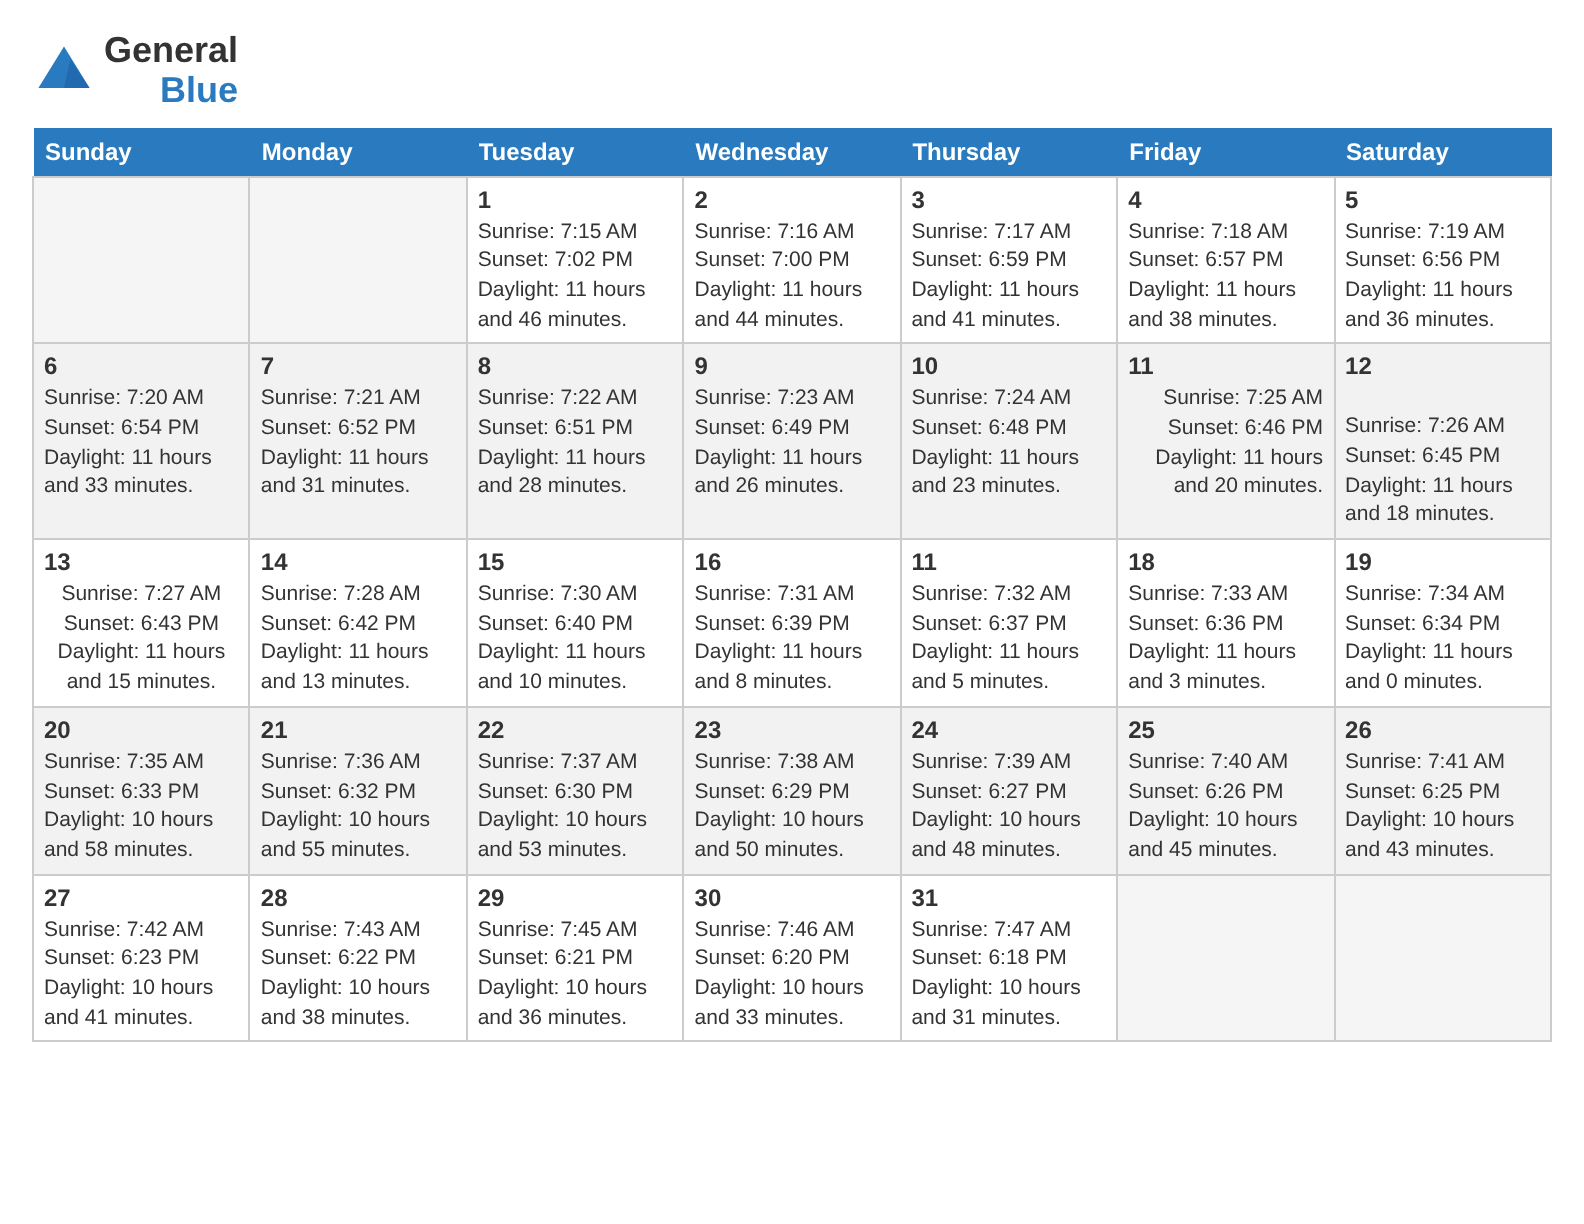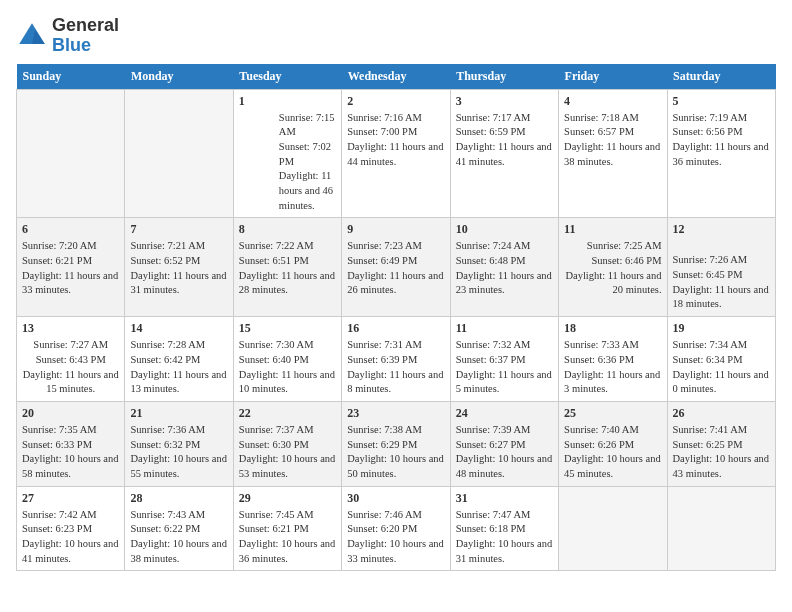--- a/index.html
+++ b/index.html
@@ -13,20 +13,21 @@
     .header {
       display: flex;
       justify-content: space-between;
       align-items: flex-start;
       margin-bottom: 8px;
     }
     .logo {
       display: flex;
       align-items: center;
       gap: 4px;
+      text-align: right;
     }
     .logo-text {
       font-size: 18px;
       font-weight: bold;
       color: #333;
       line-height: 1.1;
     }
     .logo-icon {
       width: 32px;
       height: 32px;
@@ -40,21 +41,20 @@
       color: #333;
     }
     .subtitle {
       font-size: 15px;
       color: #333;
     }
     table {
       width: 100%;
       border-collapse: collapse;
       font-size: 11px;
-      font-family: Liberation Serif, serif;
     }
     thead tr th {
       background: #2a7abf;
       color: #fff;
       text-align: left;
       padding: 5px 6px;
       font-size: 12px;
       font-weight: bold;
     }
     tbody tr td {
@@ -120,21 +120,21 @@
         <th>Friday</th>
         <th>Saturday</th>
       </tr>
   </thead>
   <tbody id="calendar-body">
   <tr>
         <td class="empty-cell"></td>
         <td class="empty-cell"></td>
         <td>
           <span class="day-num">1</span>
-          <div class="day-info" style="white-space: pre-line; margin-left: 40px;">Sunrise: 7:15 AM
+          <div class="day-info" style="white-space: pre-line;">Sunrise: 7:15 AM
 Sunset: 7:02 PM
 Daylight: 11 hours and 46 minutes.</div>
         </td>
         <td>
           <span class="day-num">2</span>
           <div class="day-info" style="white-space: pre-line;">Sunrise: 7:16 AM
 Sunset: 7:00 PM
 Daylight: 11 hours and 44 minutes.</div>
         </td>
         <td>
@@ -153,21 +153,21 @@
           <span class="day-num">5</span>
           <div class="day-info" style="white-space: pre-line;">Sunrise: 7:19 AM
 Sunset: 6:56 PM
 Daylight: 11 hours and 36 minutes.</div>
         </td>
       </tr>
       <tr>
         <td>
           <span class="day-num">6</span>
           <div class="day-info" style="white-space: pre-line;">Sunrise: 7:20 AM
-Sunset: 6:21 PM
+Sunset: 6:54 PM
 Daylight: 11 hours and 33 minutes.</div>
         </td>
         <td>
           <span class="day-num">7</span>
           <div class="day-info" style="white-space: pre-line;">Sunrise: 7:21 AM
 Sunset: 6:52 PM
 Daylight: 11 hours and 31 minutes.</div>
         </td>
         <td>
           <span class="day-num">8</span>

